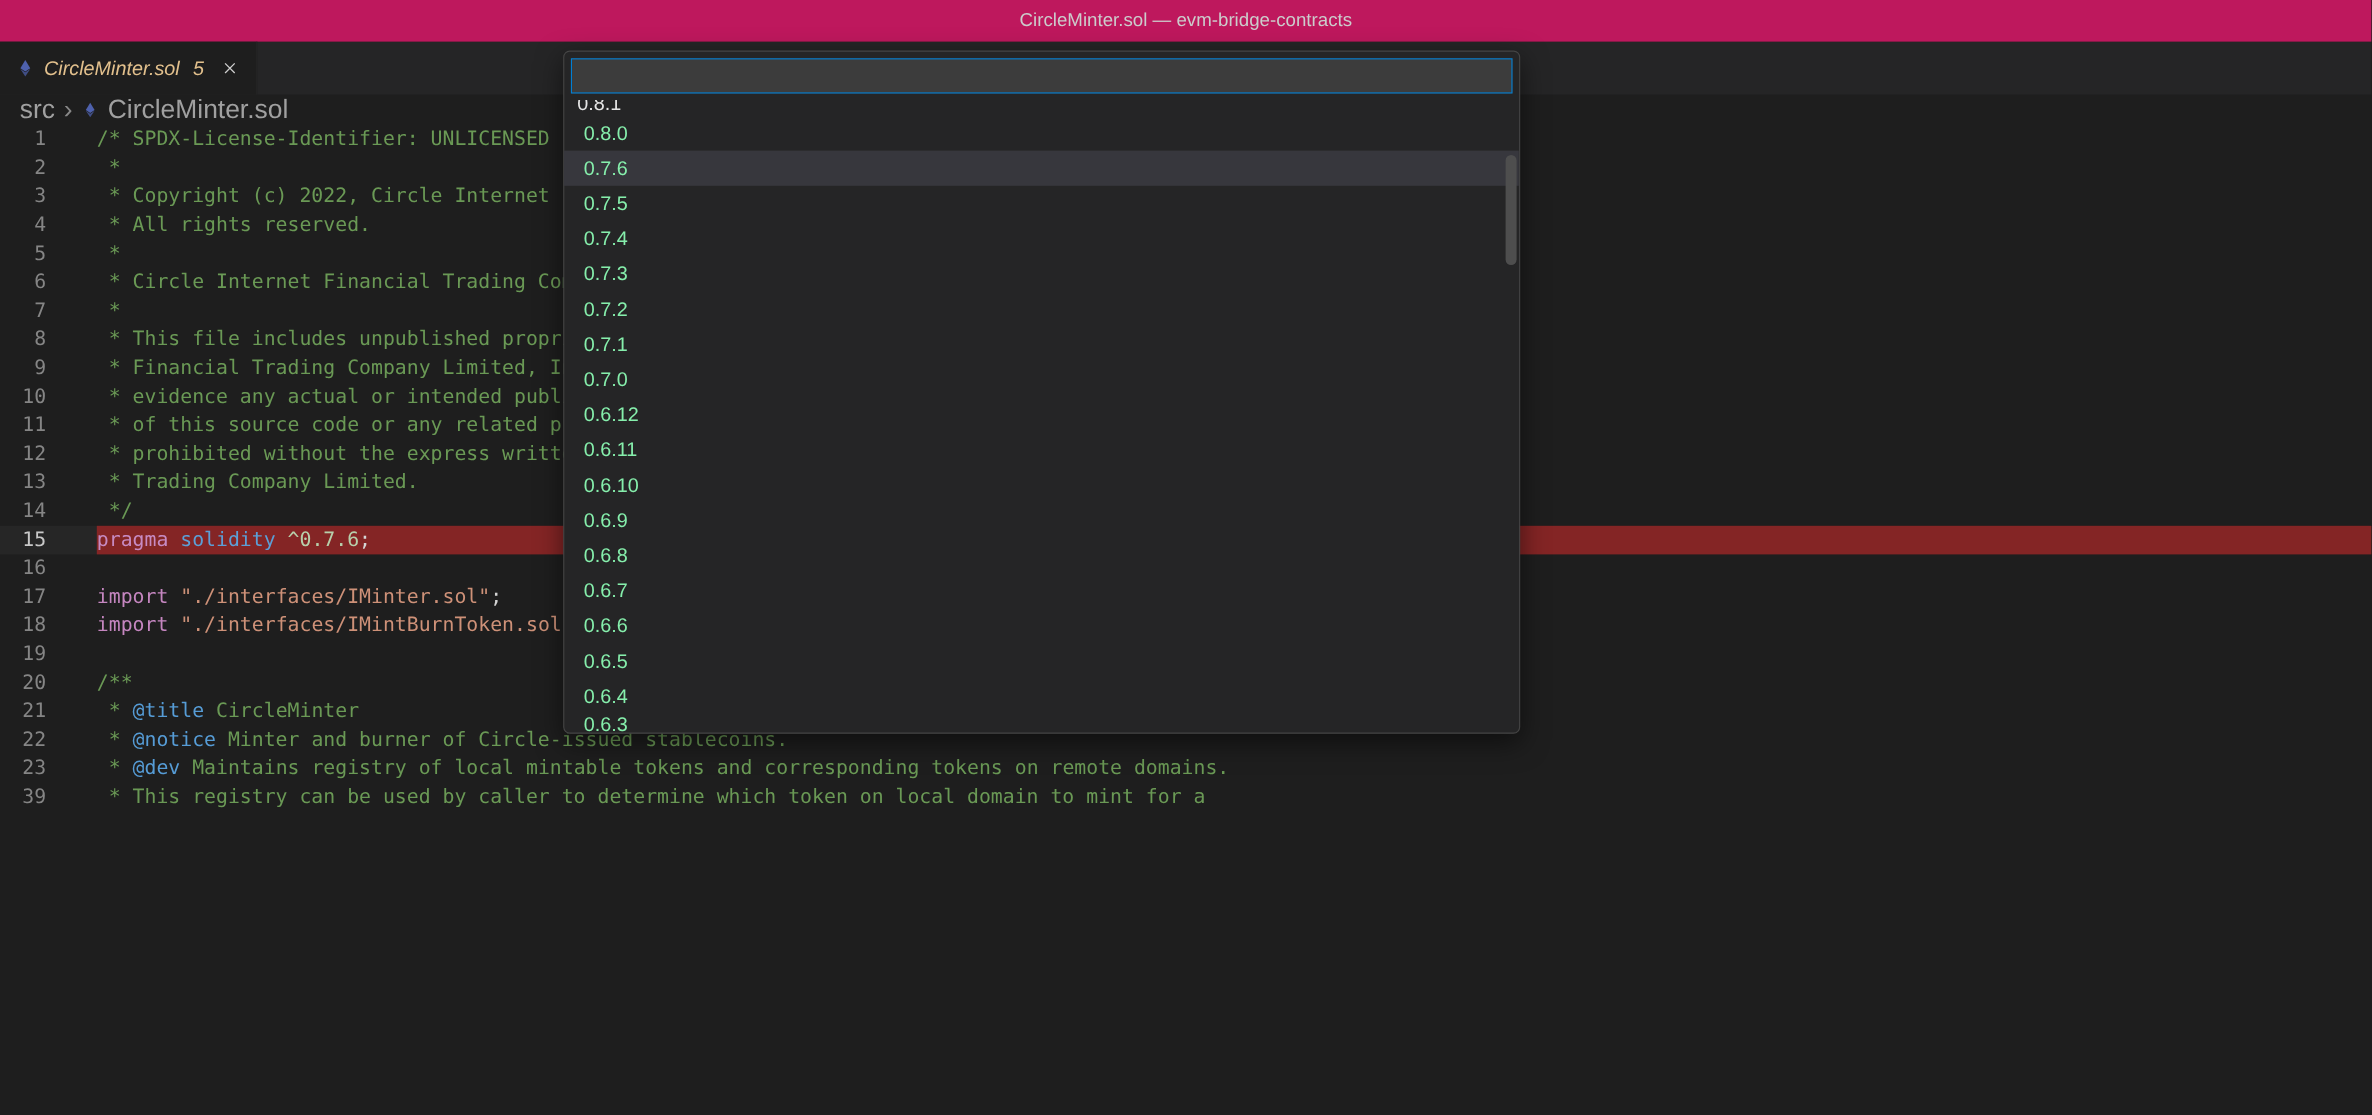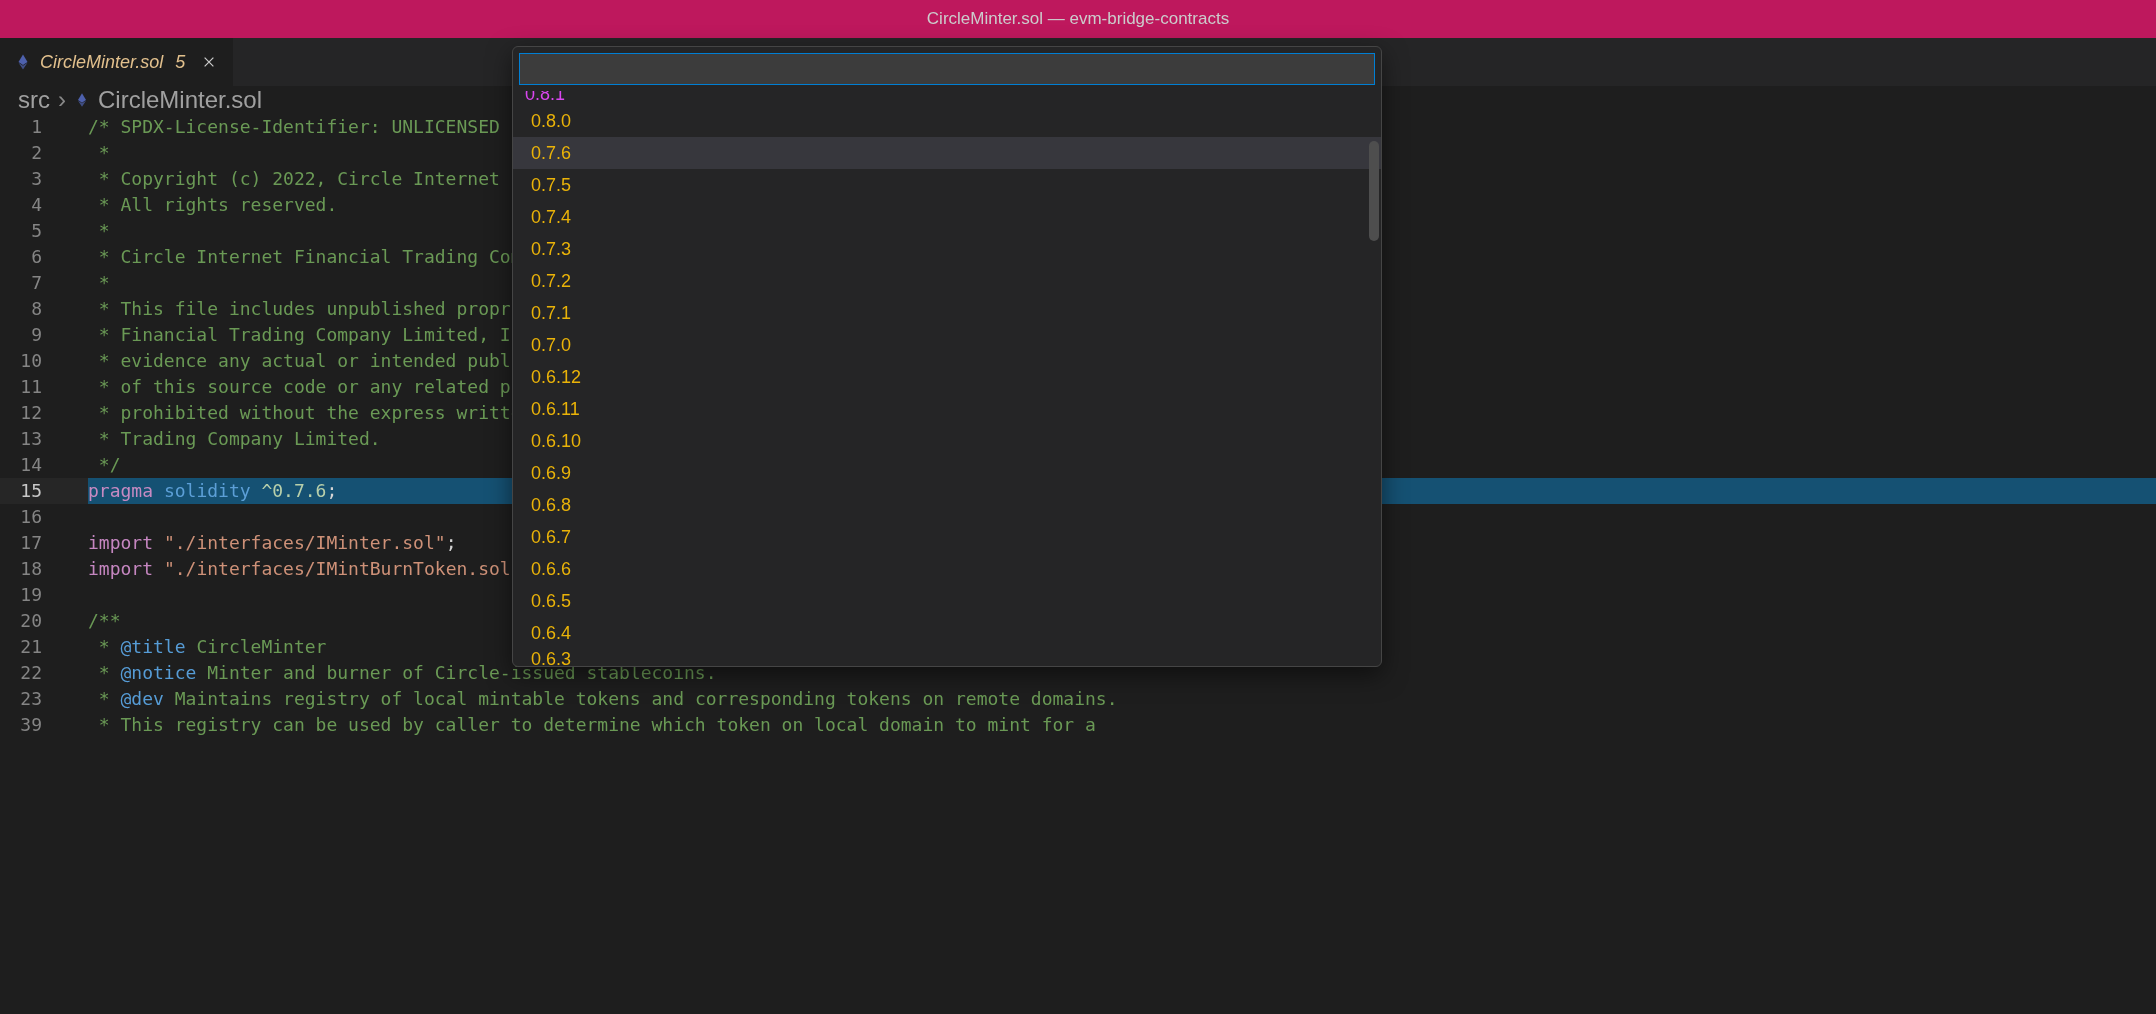--- a/index.html
+++ b/index.html
@@ -110,21 +110,21 @@
       flex: 1;
       position: relative;
       padding-left: 24px;
     }
     .code-line {
       height: 26px;
       white-space: pre;
       position: relative;
     }
     .code-line.active {
-      background: #0c4a6e;
+      background: #7f1d1d;
     }
     .code-line.active::before {
       content: '';
       position: absolute;
       left: -90px;
       right: 0;
       top: 0;
       bottom: 0;
       background: rgba(255,255,255,0.04);
       pointer-events: none;
@@ -167,28 +167,28 @@
       max-height: 575px;
       overflow-y: auto;
       position: relative;
     }
     .palette-item {
       height: 32px;
       display: flex;
       align-items: center;
       padding: 0 18px;
       font-size: 18px;
-      color: #eab308;
+      color: #86efac;
       cursor: pointer;
     }
     .palette-item.truncated-top {
       height: 14px;
       align-items: flex-end;
       overflow: hidden;
-      color: #d946ef;
+      color: #e5e5e5;
       padding-left: 12px;
     }
     .palette-item.truncated-bottom {
       height: 20px;
       align-items: flex-start;
       overflow: hidden;
     }
     .palette-item.selected {
       background: #37373d;
     }

